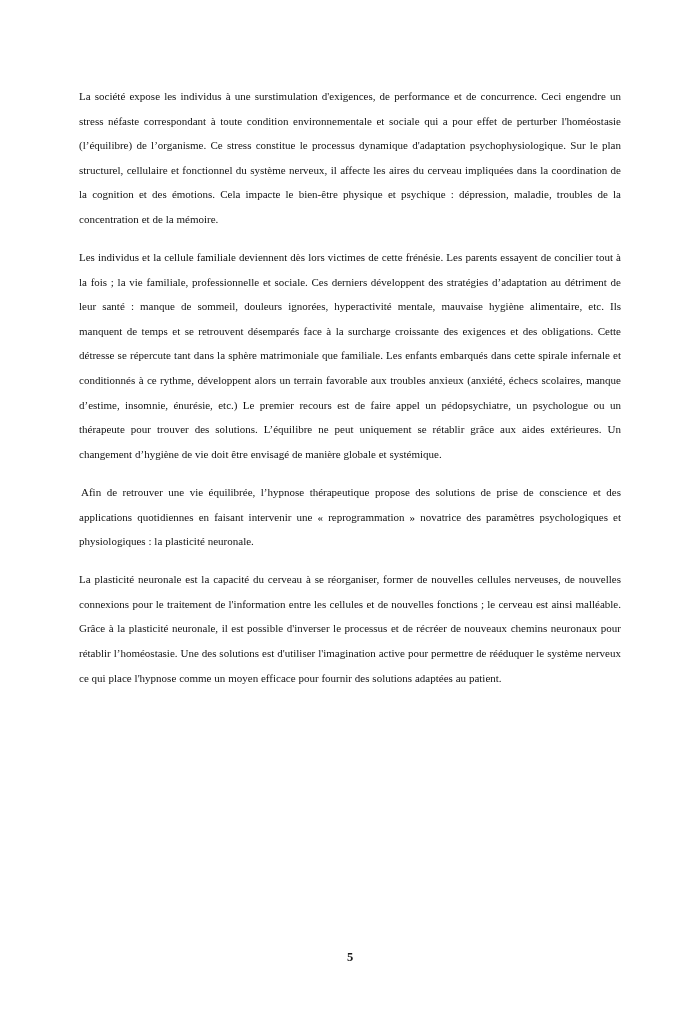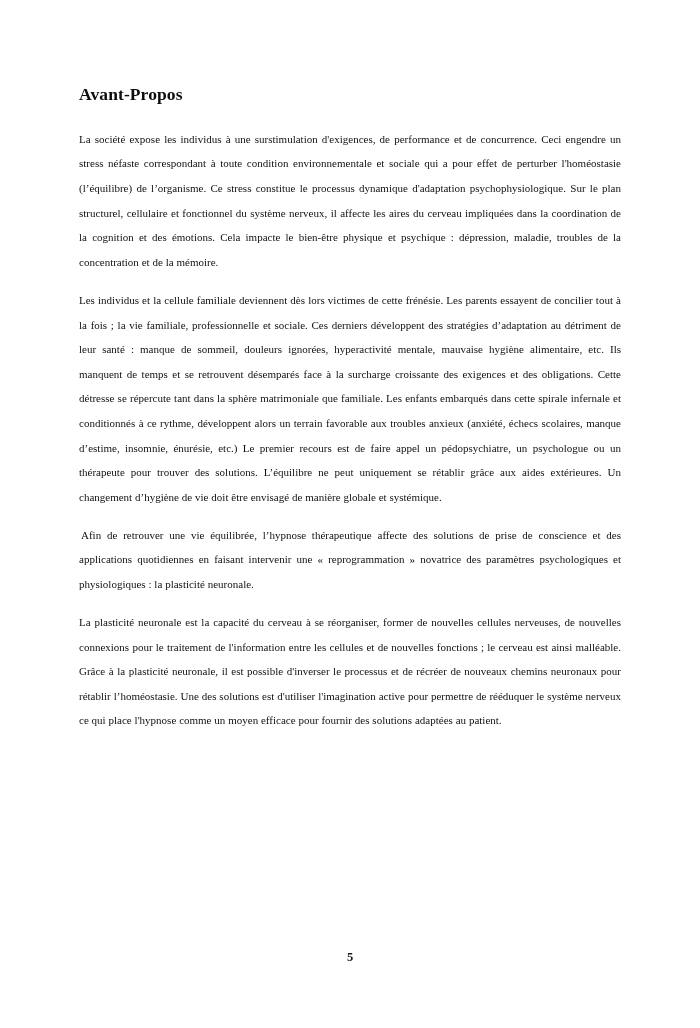--- a/index.html
+++ b/index.html
@@ -72,26 +72,25 @@
     color: #1a1a1a;
     letter-spacing: 0;
   }
 </style>
 </head>
 <body>
 
 <div class="page">
   <div class="content">
 
-    <h1 class="doc-title">Avant-Propos</h1>
 
     <p class="para">La société expose les individus à une surstimulation d'exigences, de performance et de concurrence. Ceci engendre un stress néfaste correspondant à toute condition environnementale et sociale qui a pour effet de perturber l'homéostasie (l’équilibre) de l’organisme. Ce stress constitue le processus dynamique d'adaptation psychophysiologique. Sur le plan structurel, cellulaire et fonctionnel du système nerveux, il affecte les aires du cerveau impliquées dans la coordination de la cognition et des émotions. Cela impacte le bien-être physique et psychique : dépression, maladie, troubles de la concentration et de la mémoire.</p>
 
     <p class="para">Les individus et la cellule familiale deviennent dès lors victimes de cette frénésie. Les parents essayent de concilier tout à la fois ; la vie familiale, professionnelle et sociale. Ces derniers développent des stratégies d’adaptation au détriment de leur santé : manque de sommeil, douleurs ignorées, hyperactivité mentale, mauvaise hygiène alimentaire, etc. Ils manquent de temps et se retrouvent désemparés face à la surcharge croissante des exigences et des obligations. Cette détresse se répercute tant dans la sphère matrimoniale que familiale. Les enfants embarqués dans cette spirale infernale et conditionnés à ce rythme, développent alors un terrain favorable aux troubles anxieux (anxiété, échecs scolaires, manque d’estime, insomnie, énurésie, etc.) Le premier recours est de faire appel un pédopsychiatre, un psychologue ou un thérapeute pour trouver des solutions. L’équilibre ne peut uniquement se rétablir grâce aux aides extérieures. Un changement d’hygiène de vie doit être envisagé de manière globale et systémique.</p>
 
-    <p class="para indented">Afin de retrouver une vie équilibrée, l’hypnose thérapeutique affecte des solutions de prise de conscience et des applications quotidiennes en faisant intervenir une « reprogrammation » novatrice des paramètres psychologiques et physiologiques : la plasticité neuronale.</p>
+    <p class="para indented">Afin de retrouver une vie équilibrée, l’hypnose thérapeutique propose des solutions de prise de conscience et des applications quotidiennes en faisant intervenir une « reprogrammation » novatrice des paramètres psychologiques et physiologiques : la plasticité neuronale.</p>
 
     <p class="para">La plasticité neuronale est la capacité du cerveau à se réorganiser, former de nouvelles cellules nerveuses, de nouvelles connexions pour le traitement de l'information entre les cellules et de nouvelles fonctions ; le cerveau est ainsi malléable. Grâce à la plasticité neuronale, il est possible d'inverser le processus et de récréer de nouveaux chemins neuronaux pour rétablir l’homéostasie. Une des solutions est d'utiliser l'imagination active pour permettre de rééduquer le système nerveux ce qui place l'hypnose comme un moyen efficace pour fournir des solutions adaptées au patient.</p>
 
   </div>
 
   <div class="page-number">5</div>
 </div>
 
 </body></html>

